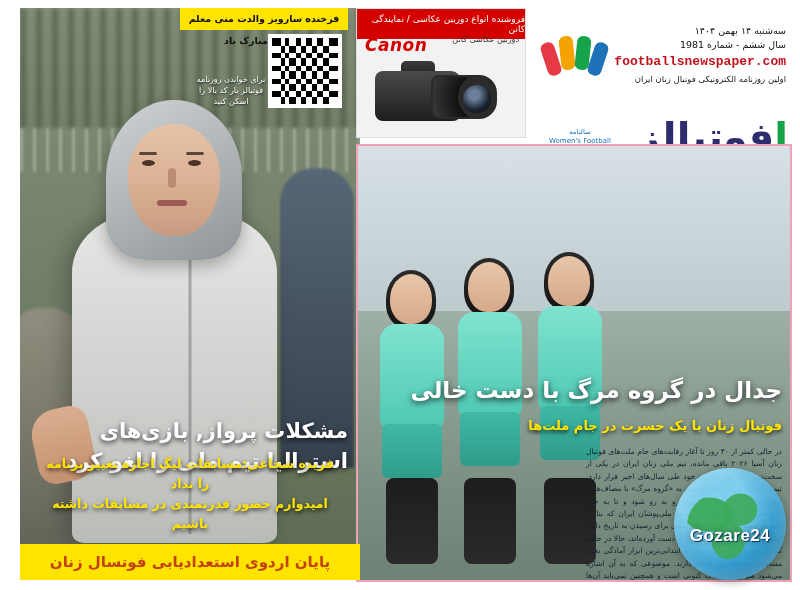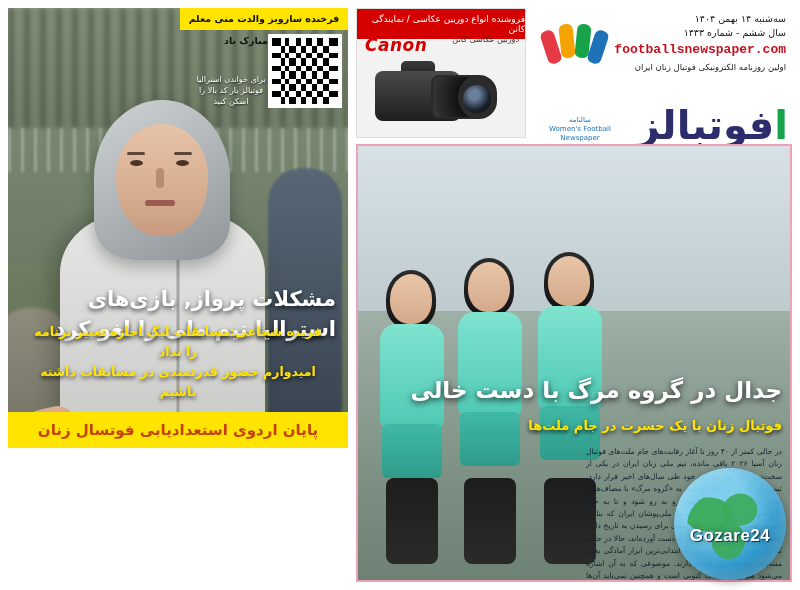--- a/index.html
+++ b/index.html
@@ -11,22 +11,22 @@
   }
   .page {
     position: relative;
     width: 800px; height: 590px;
     background: #ffffff;
   }
 
   
   .left-col {
     position: absolute;
-    left: 8px; top: 8px;
-    width: 340px; height: 440px;
+    left: 20px; top: 8px;
+    width: 340px; height: 572px;
     background: #6f7b6a;
     overflow: hidden;
   }
   .photo-coach {
     position: absolute; inset: 0;
     background:
       radial-gradient(circle at 42% 26%, #d9c6b4 0 8%, rgba(217,198,180,0) 9%),
       linear-gradient(#7e8c74, #6a7765 45%, #5d6a59 100%);
   }
   
@@ -196,21 +196,21 @@
     border-radius: 8px 18px 18px 8px;
     border: 2px solid #2a2a2a;
   }
   .cam-lens::after {
     content: ""; position: absolute; right: 4px; top: 8px; width: 28px; height: 28px;
     border-radius: 50%;
     background: radial-gradient(circle at 40% 35%, #6b7f9a 0 20%, #1b2430 60%, #000 100%);
   }
 
   .masthead {
-    position: absolute; left: 530px; top: 8px; right: 8px; height: 130px;
+    position: absolute; left: 530px; top: 20px; right: 8px; height: 130px;
     background: #ffffff;
     border-bottom: 0;
   }
   .mast-dateline {
     position: absolute; right: 6px; top: 4px; text-align: right;
     font-size: 9.5px; color: #111; line-height: 14px;
   }
   .mast-site {
     position: absolute; right: 6px; top: 34px;
     font-size: 13px; font-weight: bold; color: #c1121f;
@@ -387,37 +387,37 @@
     </div>
 
     <div class="lead-bottom-bar">پایان اردوی استعدادیابی فوتسال زنان</div>
   </div>
 
   <div class="left-top-strip">فرخنده سارویز والدت منی معلم بشریت مبارک باد</div>
 
   <div class="qr-box">
     <div class="qr"></div>
   </div>
-  <div class="qr-caption">برای خواندن استرالیا فوتبالز بار کد بالا را اسکن کنید</div>
+  <div class="qr-caption">برای خواندن روزنامه فوتبالز بار کد بالا را اسکن کنید</div>
 
   <div class="ad-canon">
     <div class="ad-top">فروشنده انواع دوربین عکاسی / نمایندگی کانن</div>
     <div class="ad-brand">Canon</div>
     <div class="ad-sub">دوربین عکاسی کانن</div>
     <div class="cam">
       <div class="cam-hump"></div>
       <div class="cam-body"></div>
       <div class="cam-lens"></div>
     </div>
   </div>
 
   <div class="masthead">
     <div class="mast-dateline">
       <div>سه‌شنبه ۱۴ بهمن ۱۴۰۴</div>
-      <div>سال ششم - شماره ۱۴۳۳</div>
+      <div>سال ششم - شماره 1981</div>
     </div>
     <div class="mast-site">footballsnewspaper.com</div>
     <div class="mast-tag">اولین روزنامه الکترونیکی فوتبال زنان ایران</div>
     <div class="mast-logo">
       <span class="green">ا</span><span>فوتبالز</span>
     </div>
     <div class="mast-emblem">
       <div class="em-figure em-1"></div>
       <div class="em-figure em-2"></div>
       <div class="em-figure em-3"></div>

